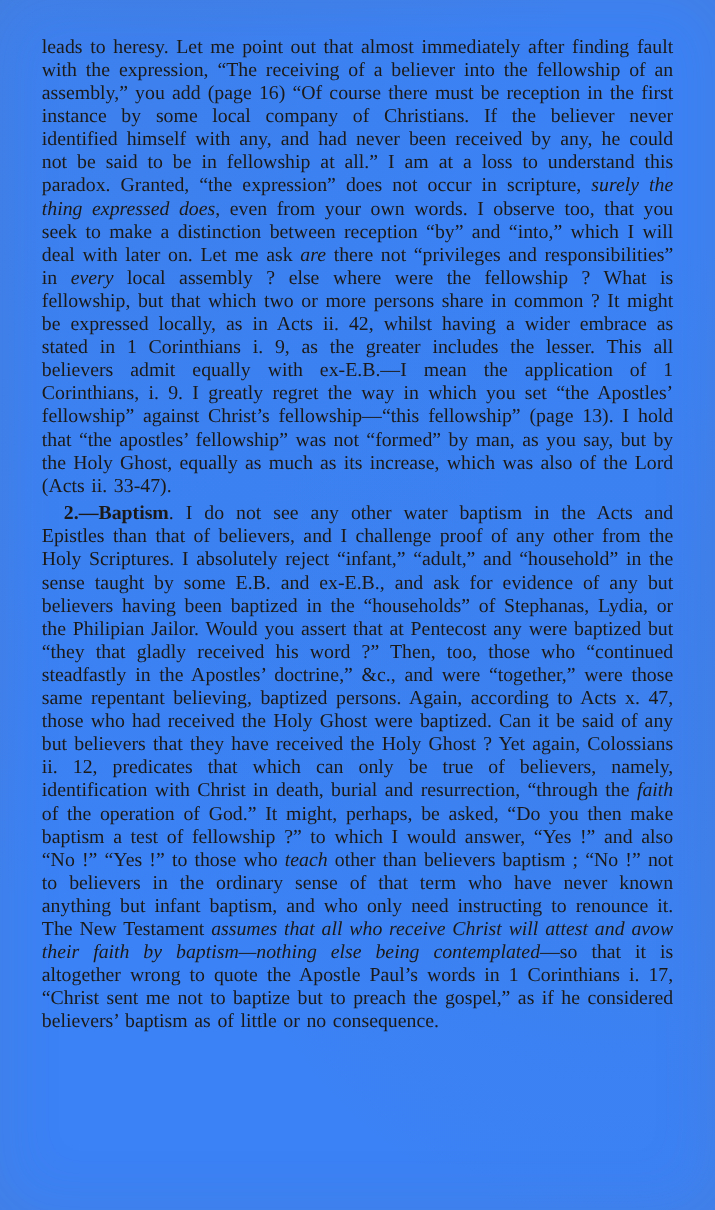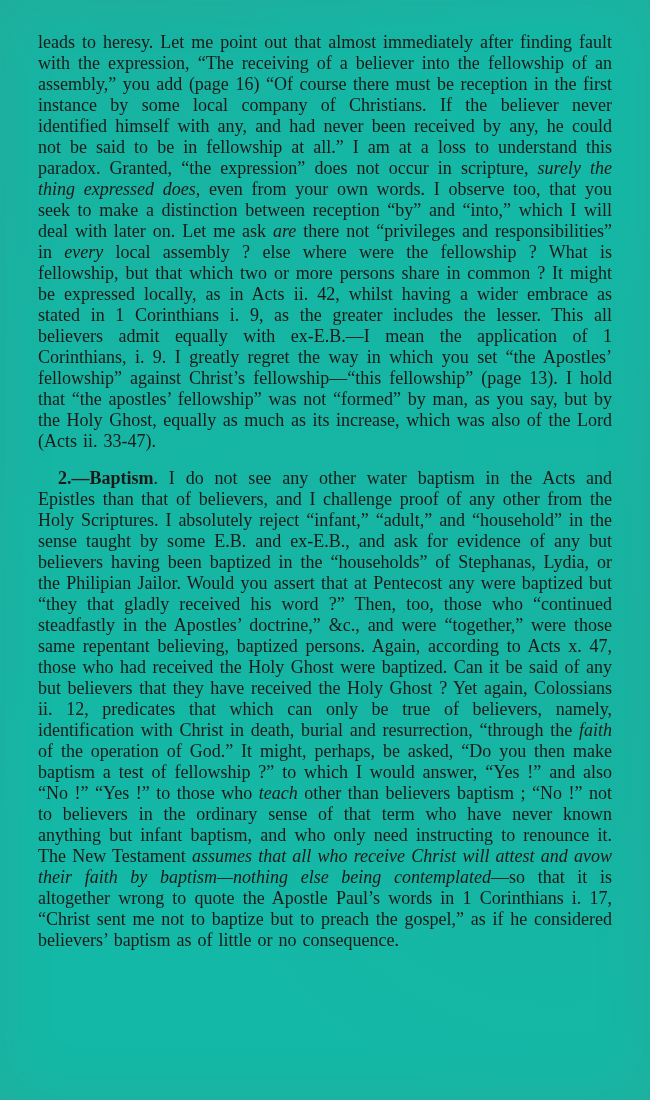--- a/index.html
+++ b/index.html
@@ -5,21 +5,21 @@
   html, body {
     margin: 0;
     padding: 0;
     background: #e8e6e0;
   }
   .page {
     position: relative;
     width: 650px;
     min-height: 1100px;
     margin: 0 auto;
-    background: #14b8a6;
+    background: #3b82f6;
     box-sizing: border-box;
     padding: 32px 38px 40px 38px;
     box-shadow: inset 0 0 60px rgba(120,110,90,0.12);
     overflow: hidden;
   }
   
   .page::before {
     content: "";
     position: absolute;
     top: 0; left: 0; right: 0; bottom: 0;
@@ -34,21 +34,21 @@
     font-size: 18px;
     line-height: 21px;
     color: #1b1a18;
     text-align: justify;
     word-spacing: 1.5px;
   }
   .para {
     margin: 0;
   }
   .para + .para {
-    margin-top: 16px;
+    margin-top: 4px;
     text-indent: 20px;
   }
   .run-italic { font-style: italic; }
   .run-bold { font-weight: bold; }
 </style>
 </head>
 <body>
 
 <div class="page">
   <div class="text-block">

